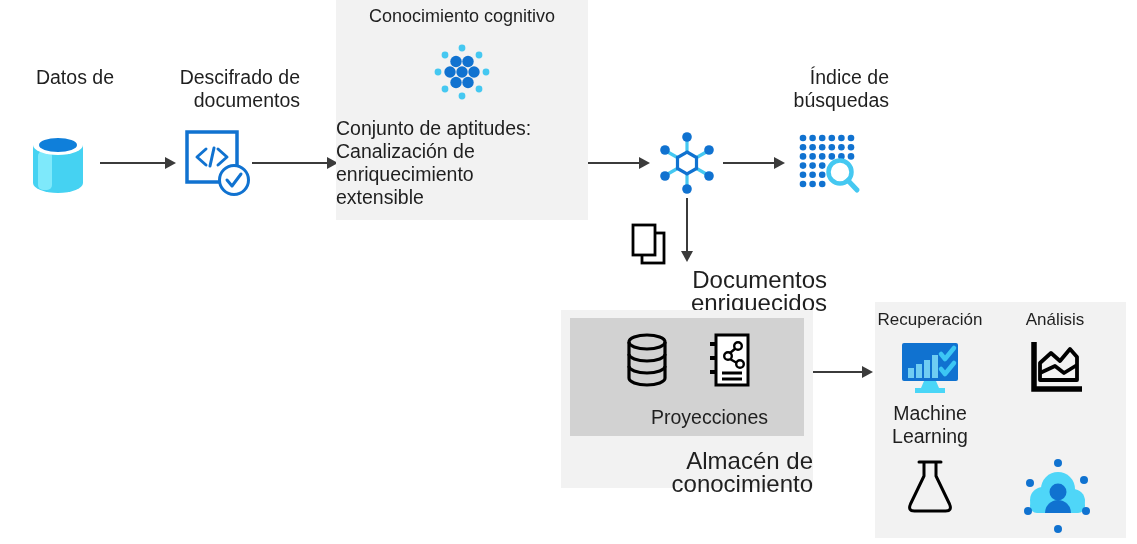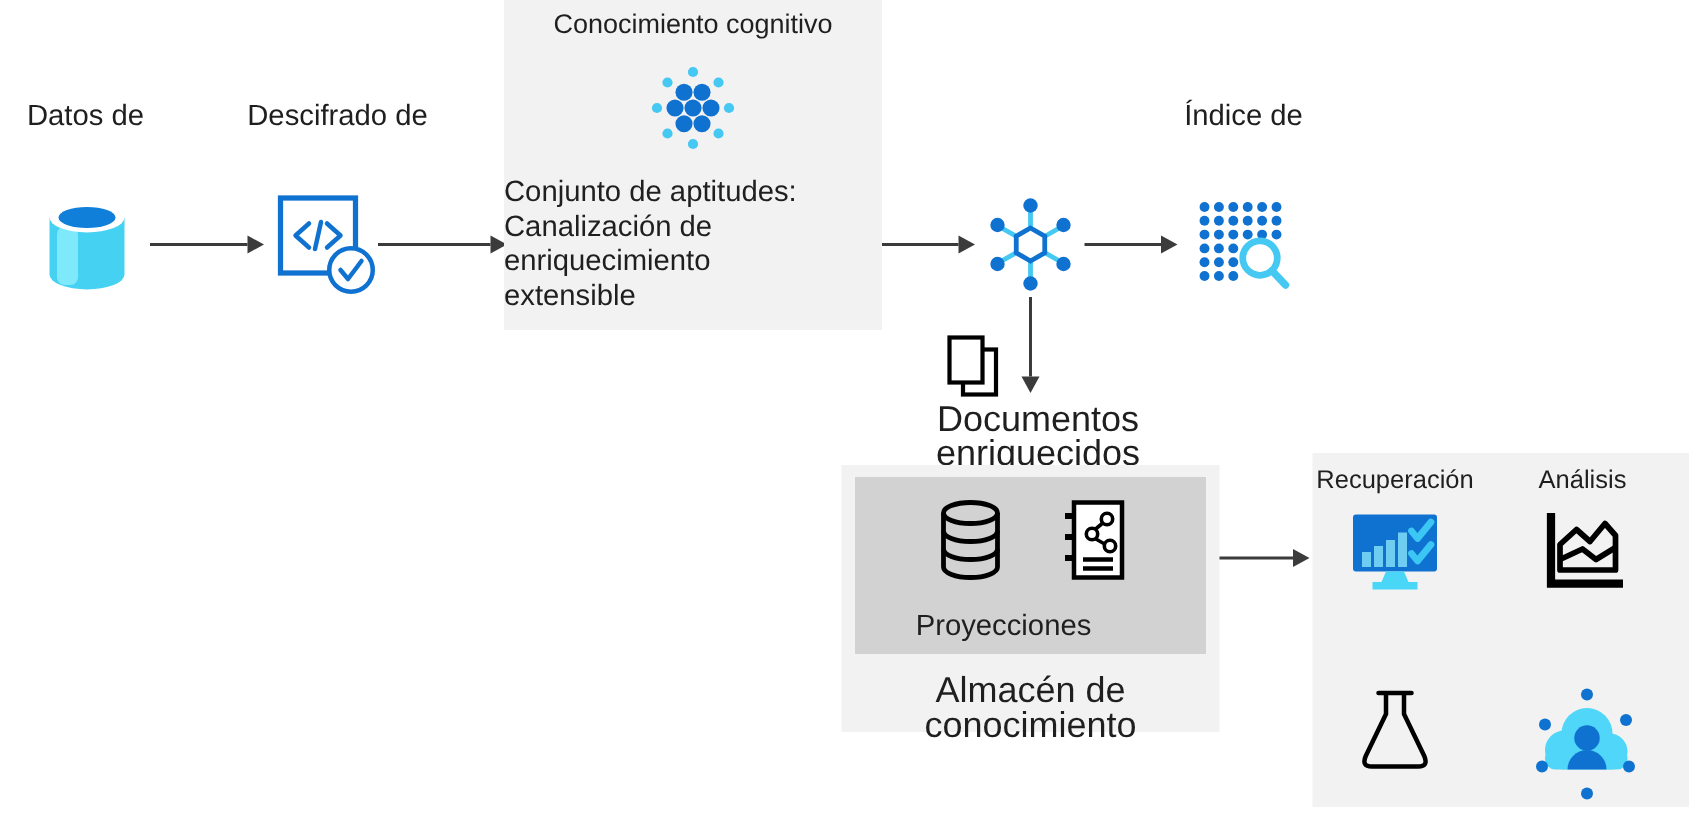--- a/index.html
+++ b/index.html
@@ -1,20 +1,20 @@
 <!DOCTYPE html>
 <html><head>
 <meta charset="utf-8">
 <style>
   html,body{margin:0;padding:0;background:#fff;}
   .canvas{
     position:relative;width:1137px;height:544px;background:#ffffff;
     font-family:"Liberation Sans",sans-serif;color:#1f1f1f;overflow:hidden;
   }
-  .label{position:absolute;text-align:center;font-size:19.5px;line-height:23px;}
+  .label{position:absolute;text-align:right;font-size:19.5px;line-height:23px;}
   .label.big{font-size:24px;}
   .graybox{position:absolute;background:#f2f2f2;}
   .innerbox{position:absolute;background:#d2d2d2;}
   .icon{position:absolute;}
   .arrow-h{position:absolute;height:2px;background:#3b3b3b;}
   .arrow-h::after{content:"";position:absolute;right:-11px;top:-5px;width:0;height:0;
     border-left:11px solid #3b3b3b;border-top:6px solid transparent;border-bottom:6px solid transparent;}
   .arrow-v{position:absolute;width:2px;background:#3b3b3b;}
   .arrow-v::after{content:"";position:absolute;bottom:-11px;left:-5px;width:0;height:0;
     border-top:11px solid #3b3b3b;border-left:6px solid transparent;border-right:6px solid transparent;}
@@ -36,20 +36,21 @@
     <path d="M6 12 v38 a25 10 0 0 0 50 0 V12 Z" fill="#45d2f2"></path>
     <rect x="11" y="18" width="14" height="39" rx="5" fill="#7ee9fb"></rect>
     <ellipse cx="31" cy="12" rx="25" ry="10" fill="#ffffff"></ellipse>
     <ellipse cx="31" cy="12" rx="19" ry="7" fill="#0f7fda"></ellipse>
   </svg>
 
   <div class="arrow-h" style="left:100px;top:162px;width:65px;"></div>
 
   <div class="label" style="left:150px;top:66px;width:150px;">
     <div>Descifrado de</div>
+    <div>documentos</div>
   </div>
   <svg class="icon" style="left:183px;top:128px;" width="70" height="70" viewBox="0 0 70 70">
     <rect x="4" y="4" width="50" height="50" fill="#ffffff" stroke="#1072d0" stroke-width="3.5"></rect>
     <polyline points="23,21 14,29 23,37" fill="none" stroke="#1072d0" stroke-width="3" stroke-linecap="round" stroke-linejoin="round"></polyline>
     <line x1="31" y1="20" x2="27" y2="38" stroke="#1072d0" stroke-width="3" stroke-linecap="round"></line>
     <polyline points="35,21 44,29 35,37" fill="none" stroke="#1072d0" stroke-width="3" stroke-linecap="round" stroke-linejoin="round"></polyline>
     <circle cx="51" cy="52" r="14.5" fill="#ffffff" stroke="#1072d0" stroke-width="3"></circle>
     <polyline points="44,52 49,58 58,46" fill="none" stroke="#1072d0" stroke-width="3" stroke-linecap="round" stroke-linejoin="round"></polyline>
   </svg>
 
@@ -105,20 +106,21 @@
       <circle cx="34" cy="60" r="4.8"></circle>
         <circle cx="12" cy="47" r="4.8"></circle>
         <circle cx="12" cy="21" r="4.8"></circle>
     </g>
   </svg>
 
   <div class="arrow-h" style="left:723px;top:162px;width:51px;"></div>
 
   <div class="label" style="left:769px;top:66px;width:120px;">
     <div>Índice de</div>
+    <div>búsquedas</div>
   </div>
   <svg class="icon" style="left:796px;top:132px;" width="66" height="62" viewBox="0 0 66 62">
     <g fill="#1072d0">
       <circle cx="7" cy="6" r="3.3"></circle>
         <circle cx="16.6" cy="6" r="3.3"></circle>
         <circle cx="26.2" cy="6" r="3.3"></circle>
         <circle cx="35.8" cy="6" r="3.3"></circle>
         <circle cx="45.4" cy="6" r="3.3"></circle>
         <circle cx="55" cy="6" r="3.3"></circle>
       <circle cx="7" cy="15.2" r="3.3"></circle>
@@ -210,20 +212,24 @@
       <polygon points="23,39 35,39 38,46 20,46" fill="#49d6f7"></polygon>
       <rect x="14" y="46" width="30" height="5" fill="#49d6f7"></rect>
     </svg>
 
     <svg class="icon" style="left:151px;top:36px;" width="58" height="58" viewBox="0 0 58 58">
       <path d="M8 4 V51 H56" fill="none" stroke="#000000" stroke-width="5.5"></path>
       <path d="M14 42 V25 L25 15 L34 23 L44 11 L51 19 V42 Z" fill="none" stroke="#000000" stroke-width="3.8" stroke-linejoin="round"></path>
       <polyline points="14,35 29,28 38,35 51,27" fill="none" stroke="#000000" stroke-width="3.8" stroke-linejoin="round"></polyline>
     </svg>
 
+    <div class="collabel" style="left:0;top:100px;width:110px;">
+      <div>Machine</div>
+      <div>Learning</div>
+    </div>
 
     <svg class="icon" style="left:28px;top:156px;" width="54" height="60" viewBox="0 0 54 60">
       <path d="M21 4 V18 L7.5 46 Q4.5 53 11.5 53 H42.5 Q49.5 53 46.5 46 L33 18 V4" fill="none" stroke="#000000" stroke-width="3" stroke-linejoin="round"></path>
       <line x1="16" y1="4" x2="38" y2="4" stroke="#000000" stroke-width="3" stroke-linecap="round"></line>
     </svg>
 
     <svg class="icon" style="left:143px;top:154px;" width="74" height="80" viewBox="0 0 74 80">
       <g fill="#4fd6f8">
         <circle cx="25" cy="44" r="13"></circle>
         <circle cx="40" cy="33" r="17"></circle>

